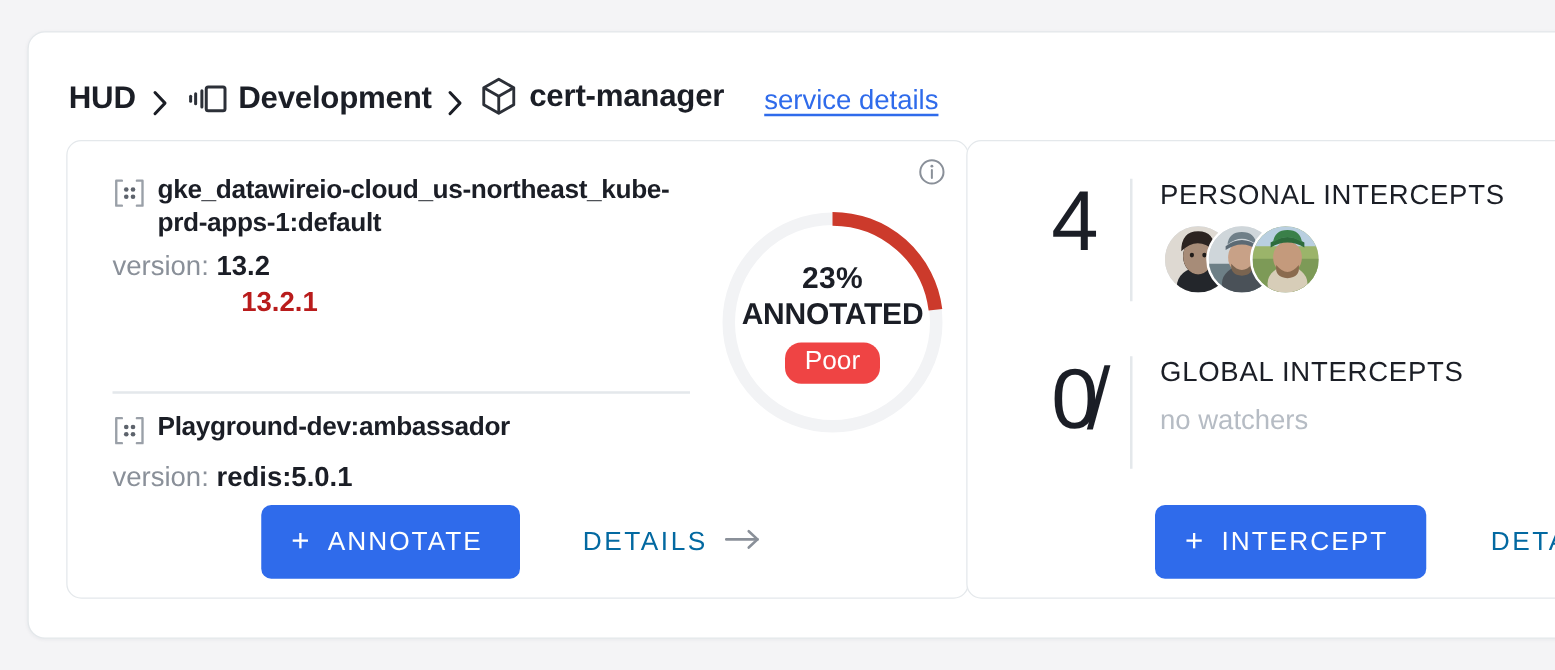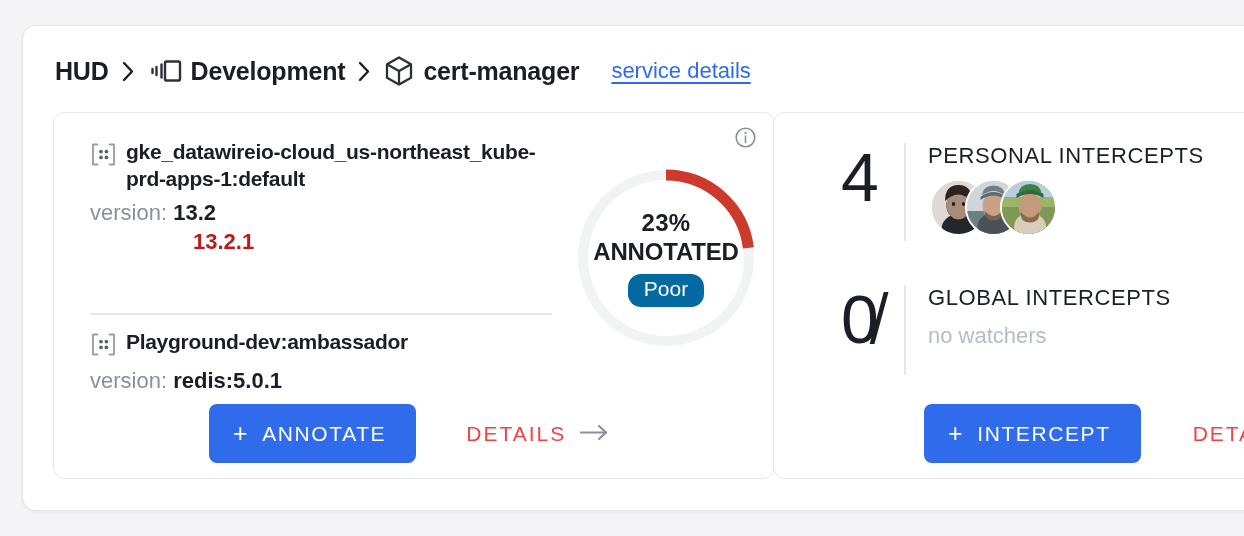--- a/index.html
+++ b/index.html
@@ -29,21 +29,21 @@
     border-radius: 14px;
     box-shadow: 0 1px 3px rgba(20,30,50,0.05);
   }
 
   
   .breadcrumb {
     position: absolute;
     left: 32px;
     top: 23px;
     display: flex;
-    align-items: center;
+    align-items: flex-end;
     height: 44px;
   }
   .crumb-text {
     font-size: 25px;
     font-weight: bold;
     color: #1b1e26;
     letter-spacing: -0.2px;
     white-space: nowrap;
   }
   .crumb-sep {
@@ -156,21 +156,21 @@
     letter-spacing: 0.3px;
   }
   .gauge-label {
     font-size: 24px;
     font-weight: bold;
     color: #1b1e26;
     letter-spacing: -0.2px;
   }
   .gauge-badge {
     margin-top: 7px;
-    background: #0369a1;
+    background: #ef4444;
     color: #ffffff;
     font-size: 21px;
     border-radius: 13px;
     padding: 2px 16px 4px;
     line-height: 1.25;
   }
 
   
   .btn-row-left  { position: absolute; left: 155px; top: 291px; display: flex; align-items: center; }
   .btn-row-right { position: absolute; left: 150px; top: 291px; display: flex; align-items: center; }
@@ -190,21 +190,21 @@
     cursor: pointer;
   }
   .btn-plus { font-size: 25px; line-height: 1; font-weight: 300; }
 
   .btn-ghost {
     display: flex;
     align-items: center;
     gap: 14px;
     background: none;
     border: none;
-    color: #ef4444;
+    color: #0369a1;
     font-family: "Liberation Sans", sans-serif;
     font-size: 21px;
     letter-spacing: 2px;
     cursor: pointer;
     padding: 10px 4px;
     white-space: nowrap;
   }
   .btn-row-left .btn-ghost  { margin-left: 46px; }
   .btn-row-right .btn-ghost { margin-left: 48px; }
 

